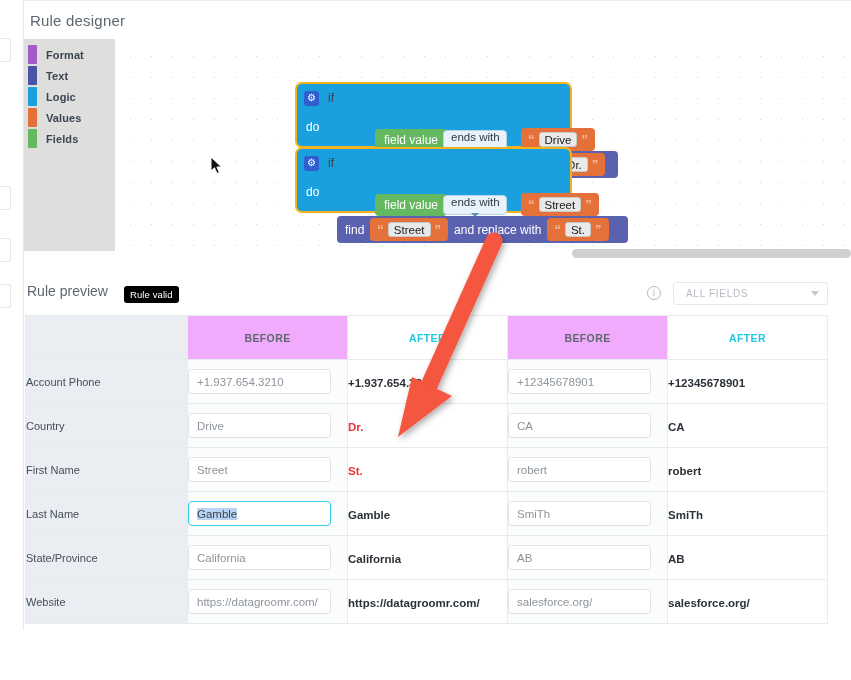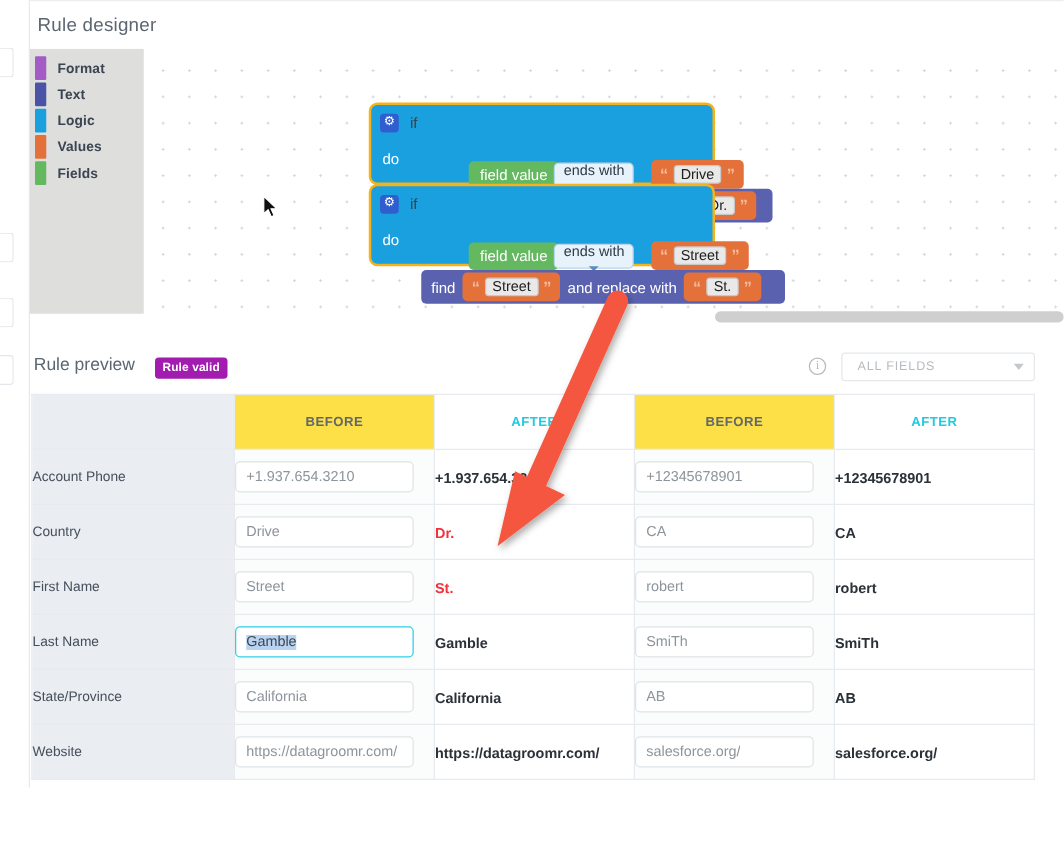--- a/index.html
+++ b/index.html
@@ -100,21 +100,21 @@
   
   .cursor { position:absolute; left:210px; top:156px; width:13px; height:19px; }
 
   
   .rp-title {
     position: absolute; left: 27px; top: 283px;
     font-size: 14px; color: #5b6671;
   }
   .badge {
     position: absolute; left: 124px; top: 286px;
-    background: #a21caf; color: #ffffff; font-size: 9.5px; font-weight: bold;
+    background: #000000; color: #ffffff; font-size: 9.5px; font-weight: normal;
     padding: 3px 6px 3px 6px; border-radius: 3px; letter-spacing: .1px;
   }
   .info-icn {
     position:absolute; left:647px; top:286px; width:14px; height:14px;
     border-radius:50%; border:1px solid #b7bcc2; color:#b7bcc2;
     font-size:10px; line-height:12px; text-align:center; font-family:"Liberation Serif", serif;
   }
   .field-select {
     position:absolute; left:673px; top:282px; width:155px; height:23px;
     border:1px solid #e6e8ea; border-radius:3px; background:#fff;
@@ -126,21 +126,21 @@
   
   table.preview {
     position: absolute; left: 25px; top: 315px;
     width: 802px; border-collapse: collapse; table-layout: fixed;
   }
   table.preview th, table.preview td {
     border: 1px solid #e7eaee; padding: 0; vertical-align: middle;
   }
   table.preview th { height: 44px; font-size: 10.5px; font-weight: bold; letter-spacing: .4px; }
   th.blankh { background:#eaedf1; }
-  th.before { background:#fde047; color:#60676f; }
+  th.before { background:#f0abfc; color:#60676f; }
   th.after  { background:#ffffff; color:#23c9e0; }
   td.rowlbl {
     background:#eaedf1; color:#454f5b; font-size:11px; font-weight:500;
     padding-left:16px; height:44px;
   }
   td.in-cell { background:#fbfcfc; padding: 0 0 0 16px; }
   td.out-cell { background:#ffffff; padding: 0 0 0 17px; }
   .inp {
     width: 143px; height: 25px; border: 1px solid #dfe3e7; border-radius: 4px;
     background:#fff; font-size: 11.5px; color:#8d949b; padding: 0 8px;

